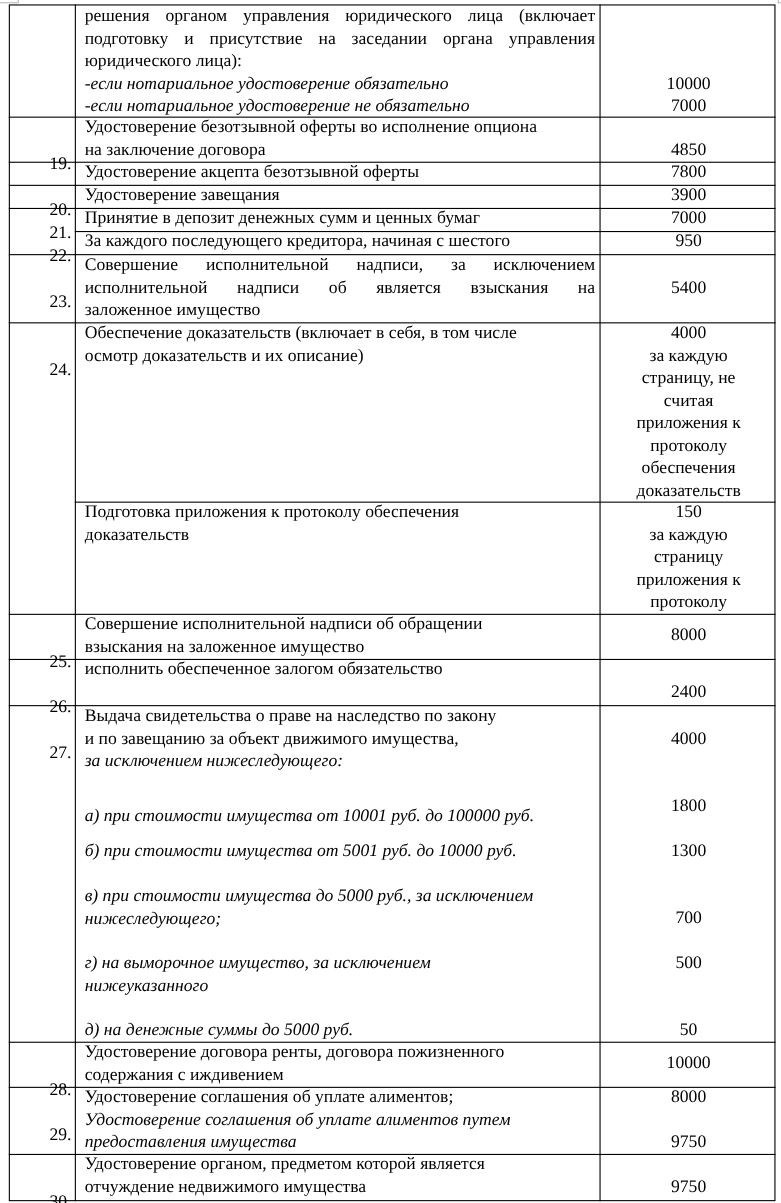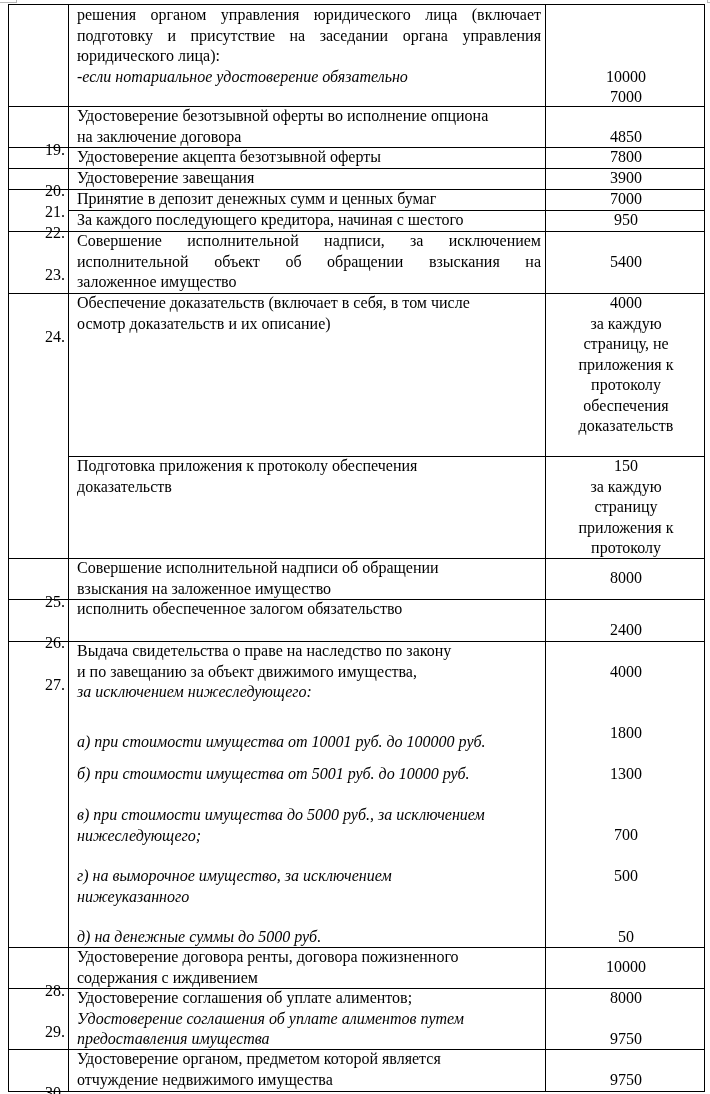--- a/index.html
+++ b/index.html
@@ -46,20 +46,21 @@
 <div class="hline" style="left:8px;width:697px;top:641px"></div>
 <div class="hline" style="left:8px;width:697px;top:947px"></div>
 <div class="hline" style="left:8px;width:697px;top:988px"></div>
 <div class="hline" style="left:8px;width:697px;top:1049px"></div>
 
 <div class="cell desc" style="top:5px">
   <span class="jline">решения органом управления юридического лица (включает</span>
   <span class="jline">подготовку и присутствие на заседании органа управления</span>
   <span class="line">юридического лица):</span>
   <span class="line it">-если нотариальное удостоверение обязательно</span>
+  <span class="line it">-если нотариальное удостоверение не обязательно</span>
 </div>
 <div class="cell price" style="top:66.5px">
   <span class="line">10000</span>
   <span class="line">7000</span>
 </div>
 
 <div class="cell num" style="top:106px">19.</div>
 <div class="cell desc" style="top:106px">
   <span class="line">Удостоверение безотзывной оферты во исполнение опциона</span>
   <span class="line">на заключение договора</span>
@@ -76,34 +77,35 @@
 
 <div class="cell num" style="top:189px">22.</div>
 <div class="cell desc" style="top:189px">Принятие в депозит денежных сумм и ценных бумаг</div>
 <div class="cell price" style="top:189px">7000</div>
 <div class="cell desc" style="top:210px">За каждого последующего кредитора, начиная с шестого</div>
 <div class="cell price" style="top:210px">950</div>
 
 <div class="cell num" style="top:231px">23.</div>
 <div class="cell desc" style="top:231px">
   <span class="jline">Совершение исполнительной надписи, за исключением</span>
-  <span class="jline">исполнительной объект об обращении взыскания на</span>
+  <span class="jline">исполнительной надписи об является взыскания на</span>
   <span class="line">заложенное имущество</span>
 </div>
 <div class="cell price" style="top:252px">5400</div>
 
 <div class="cell num" style="top:293px">24.</div>
 <div class="cell desc" style="top:293px">
   <span class="line">Обеспечение доказательств (включает в себя, в том числе</span>
   <span class="line">осмотр доказательств и их описание)</span>
 </div>
 <div class="cell price" style="top:293px">
   <span class="line">4000</span>
   <span class="line">за каждую</span>
   <span class="line">страницу, не</span>
+  <span class="line">считая</span>
   <span class="line">приложения к</span>
   <span class="line">протоколу</span>
   <span class="line">обеспечения</span>
   <span class="line">доказательств</span>
 </div>
 <div class="cell desc" style="top:456px">
   <span class="line">Подготовка приложения к протоколу обеспечения</span>
   <span class="line">доказательств</span>
 </div>
 <div class="cell price" style="top:456px">

